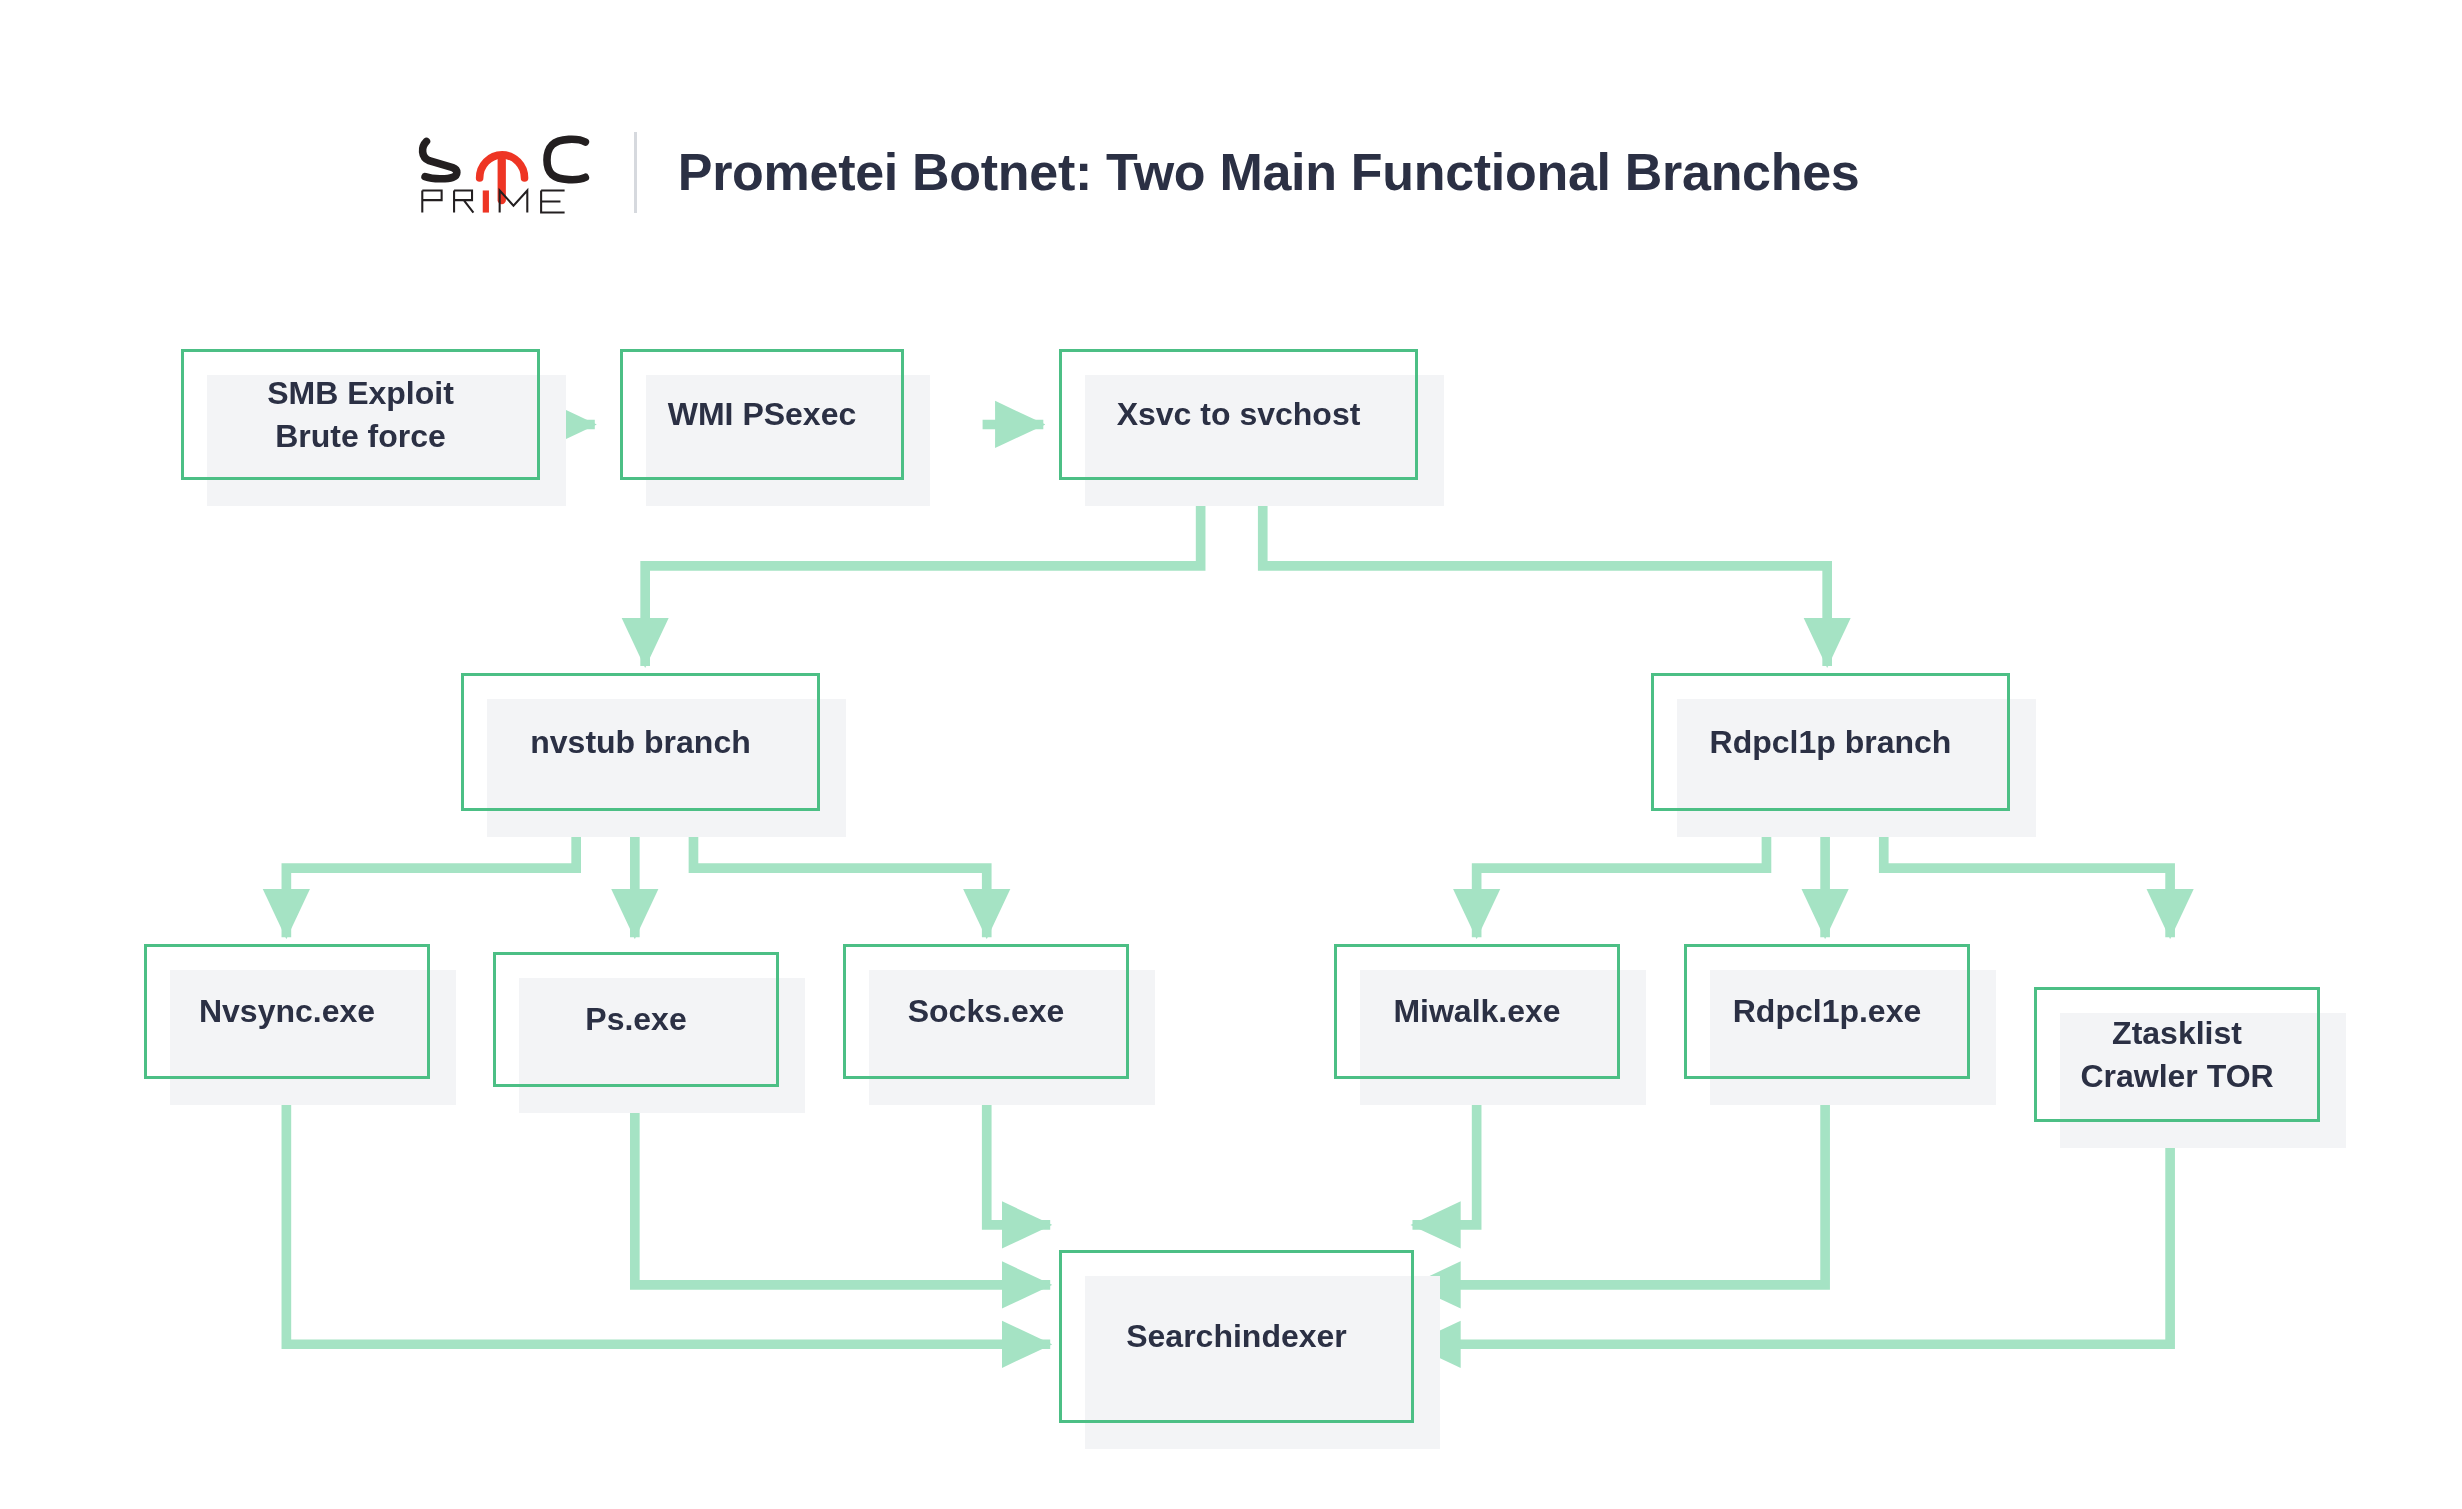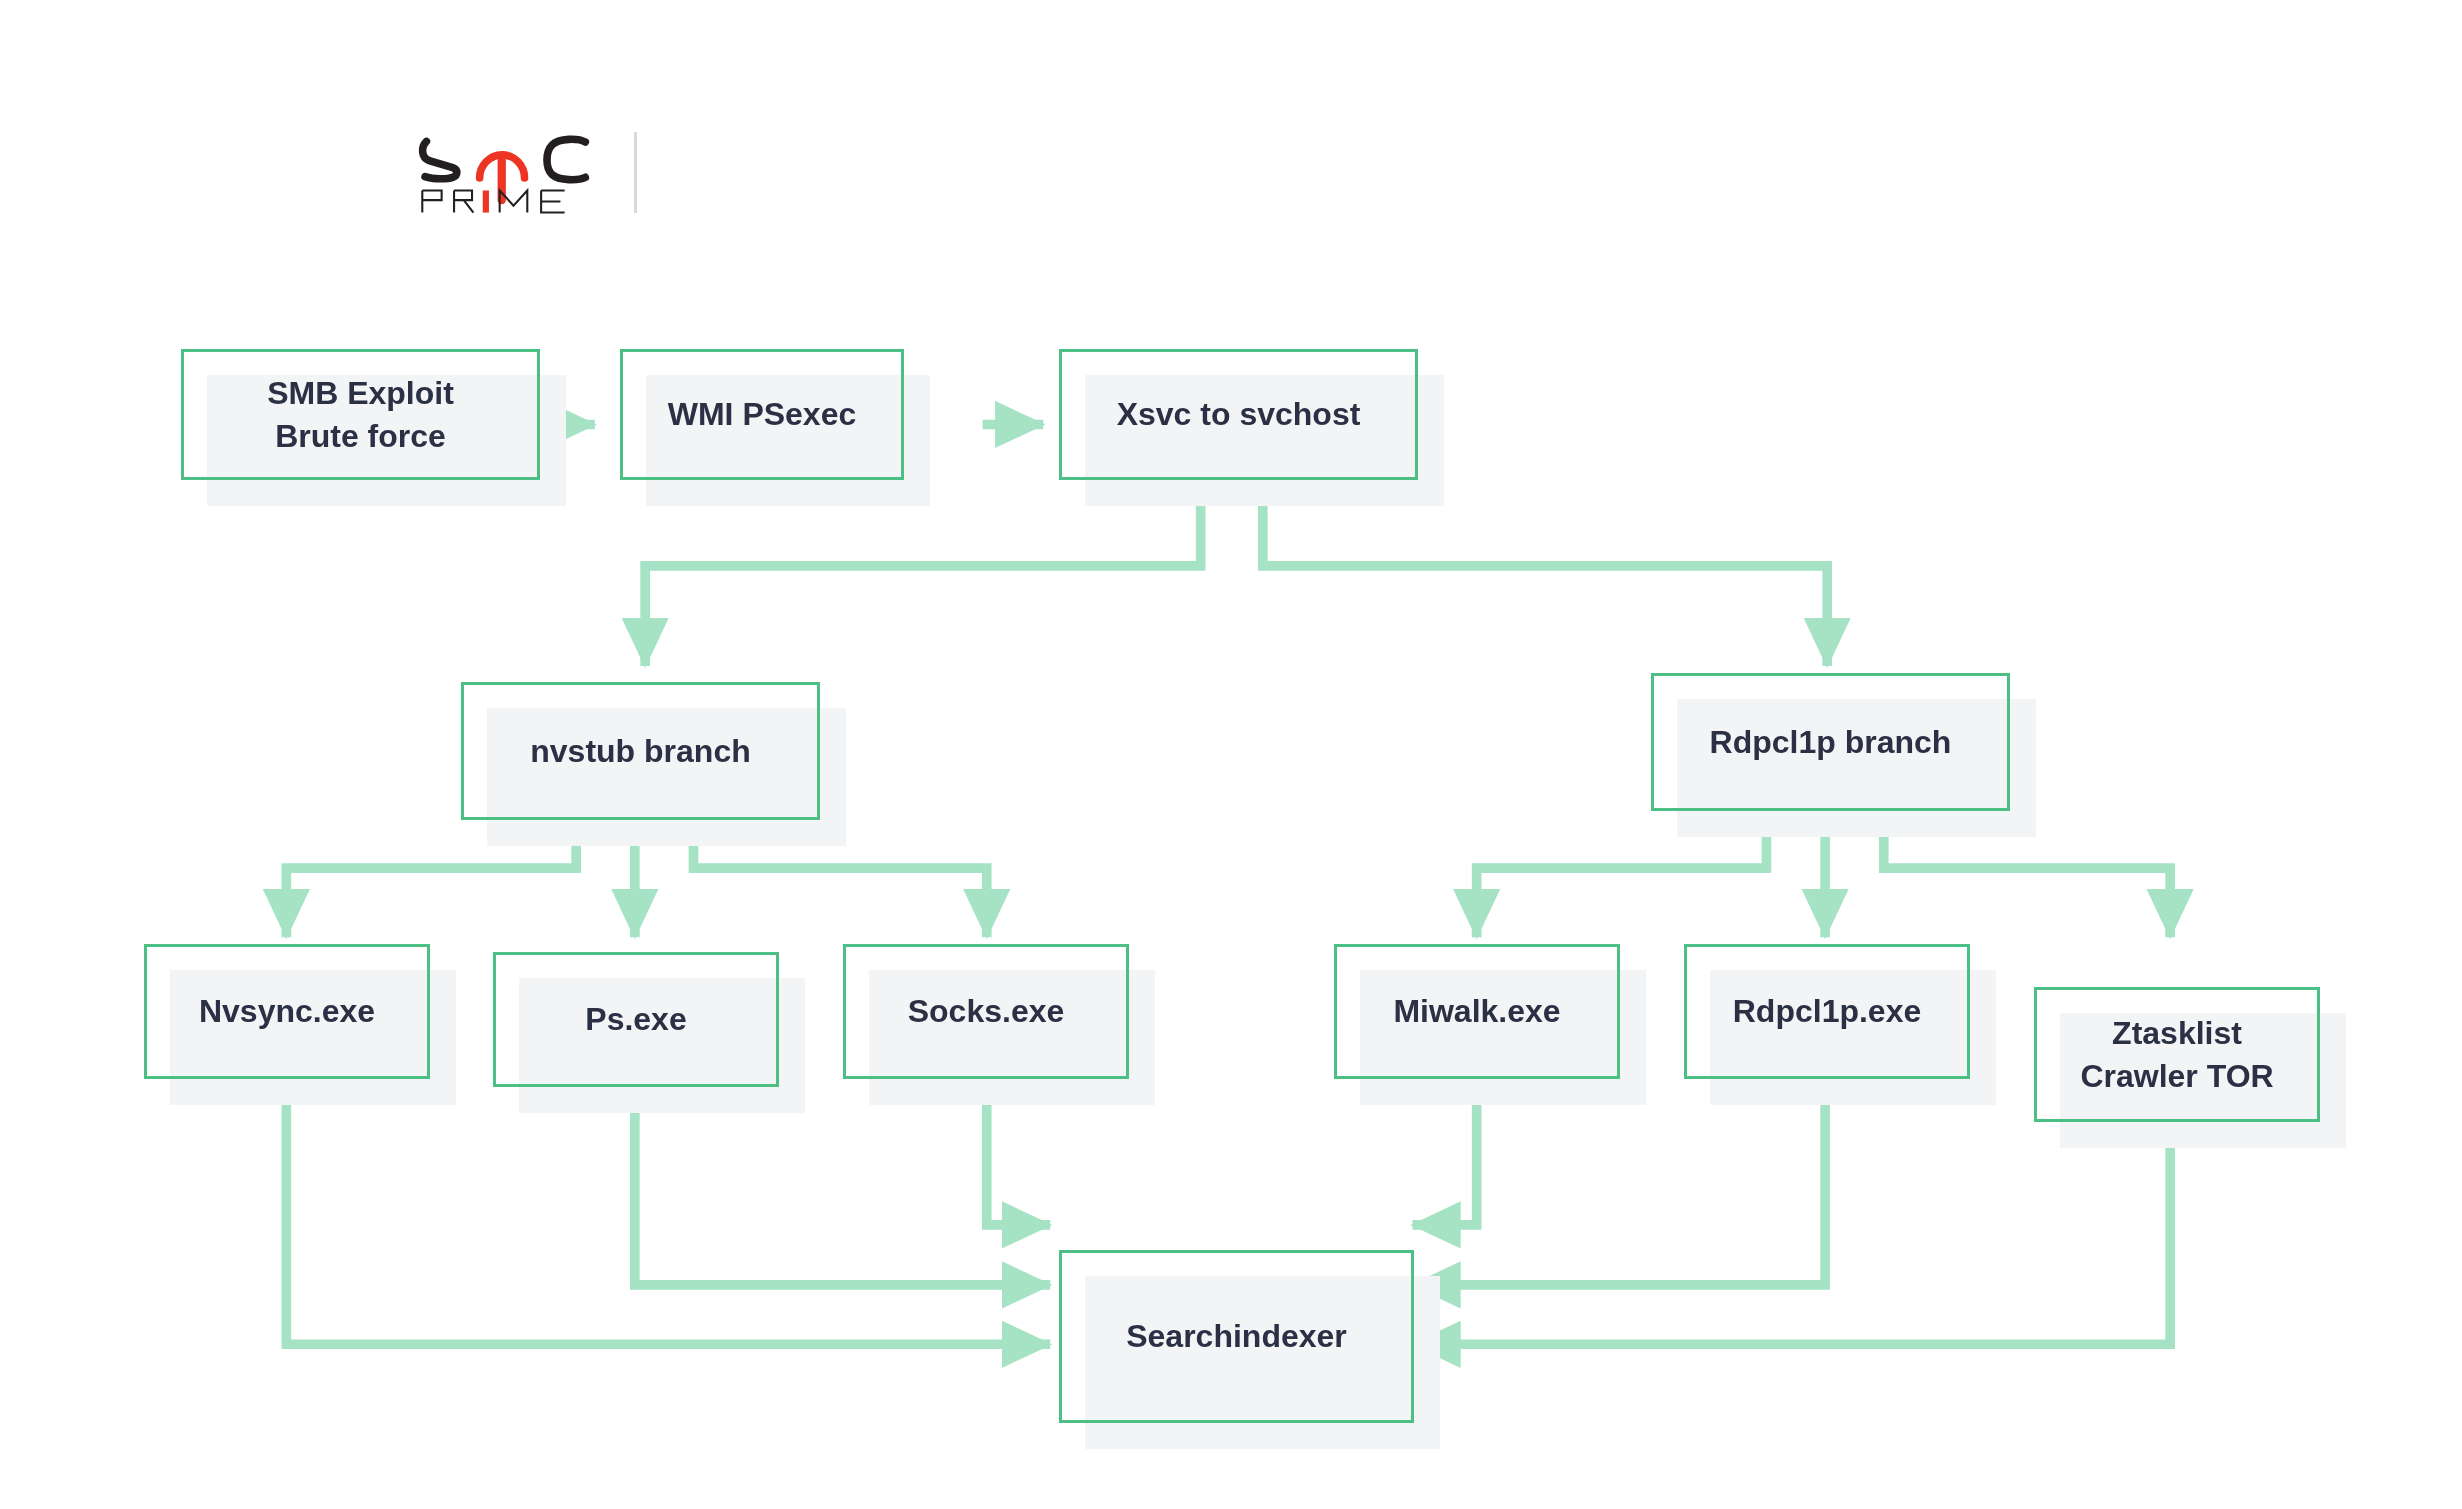--- a/index.html
+++ b/index.html
@@ -130,20 +130,21 @@
 
           <path d="M124 128 L124 96 L144 118 L164 96 L164 128"></path>
 
           <path d="M184 96 L218 96 M184 96 L184 128 L218 128 M184 112 L212 112"></path>
         </g>
       </svg>
     </div>
 
     <div id="header-divider"></div>
 
+    <h1 id="page-title">Prometei Botnet: Two Main Functional Branches</h1>
   </div>
 
   <svg id="wires" viewBox="0 0 3568 2188">
     <defs>
       <marker id="ar-r" viewBox="0 0 10 10" refX="9.6" refY="5" markerWidth="5.2" markerHeight="5.2" orient="auto-start-reverse">
         <path d="M0,0.3 L10,5 L0,9.7 z" fill="#a5e3c4"></path>
       </marker>
     </defs>
 
     <g fill="none" stroke="#a5e3c4" stroke-width="14" marker-end="url(#ar-r)">
@@ -188,21 +189,21 @@
     </div>
   </div>
 
   <div class="node" style="left:1059px; top:349px; width:359px; height:131px;">
     <div class="shadow"></div>
     <div class="frame">
       <span class="label">Xsvc to svchost</span>
     </div>
   </div>
 
-  <div class="node" style="left:461px; top:673px; width:359px; height:138px;margin-top:9px;">
+  <div class="node" style="left:461px; top:673px; width:359px; height:138px;">
     <div class="shadow"></div>
     <div class="frame">
       <span class="label">nvstub branch</span>
     </div>
   </div>
 
   <div class="node" style="left:1651px; top:673px; width:359px; height:138px;">
     <div class="shadow"></div>
     <div class="frame">
       <span class="label">Rdpcl1p branch</span>

